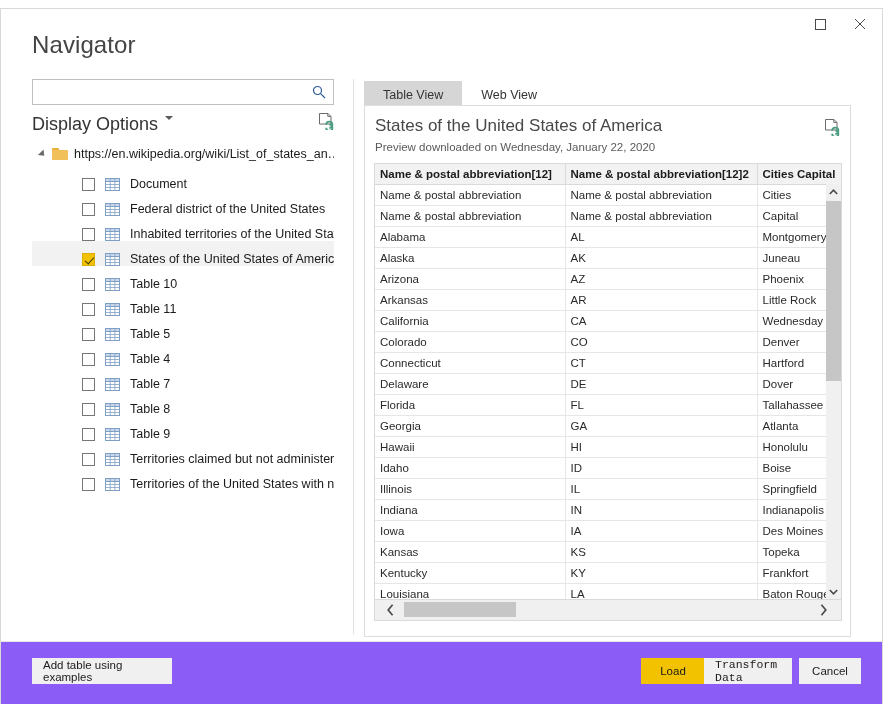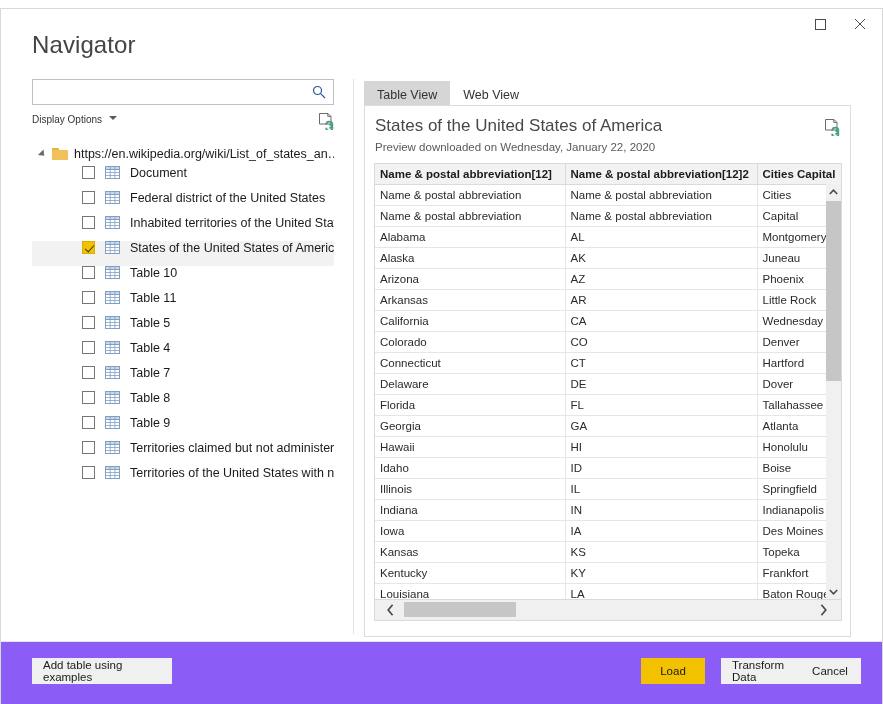--- a/index.html
+++ b/index.html
@@ -63,21 +63,21 @@
     display: flex; align-items: center; justify-content: center;
     color: #2b579a;
   }
 
   #display-options-row {
     position: absolute; left: 0; top: 35px;
     width: 302px; height: 20px;
   }
   #display-options {
     position: absolute; left: 0; top: 0;
-    font-size: 10px; color: #333; cursor: default;
+    font-size: 18px; color: #333; cursor: default;
     display: flex; align-items: flex-start; gap: 7px;
   }
   .caret-down {
     width: 0; height: 0;
     border-left: 4px solid transparent;
     border-right: 4px solid transparent;
     border-top: 4px solid #5a5a5a;
     display: inline-block;
     position: relative; top: 2px;
   }
@@ -108,21 +108,21 @@
     content:''; position:absolute; left:0; top:0; width:7px; height:3px;
     background:#e8b13c; border-radius:1px 1px 0 0;
   }
   .folder-icon::after {
     content:''; position:absolute; left:0; top:2px; width:16px; height:10px;
     background:#f2c05a; border-radius:1px;
   }
   .root-label { white-space: nowrap; overflow: hidden; }
 
   .tree-item {
-    display: flex; align-items: flex-start;
+    display: flex; align-items: flex-end;
     height: 25px; padding-left: 50px; gap: 10px;
     font-size: 12.5px; color: #1a1a1a; cursor: default;
   }
   .tree-item.selected { background: #f2f2f2; }
   .chk {
     width: 13px; height: 13px; flex: none;
     border: 1px solid #767676; background: #ffffff;
     position: relative;
   }
   .chk.on {
@@ -148,21 +148,21 @@
     width: 1px; height: 555px; background: #e2e2e2;
   }
 
   
   #right-pane {
     position: absolute; left: 363px; top: 72px;
     width: 487px; height: 556px;
   }
   #tabs { display: flex; height: 24px; }
   .tab {
-    height: 28px; padding: 0 13px;
+    height: 28px; padding: 0 19px;
     display: flex; align-items: center;
     font-size: 12.5px; color: #333; cursor: default;
     background: transparent;
   }
   .tab.active { background: #d6d6d6; }
 
   #preview-card {
     position: absolute; left: 0; top: 24px;
     width: 487px; height: 532px;
     border: 1px solid #dcdcdc; background: #ffffff;
@@ -261,21 +261,21 @@
   }
   .btn {
     position: absolute; top: 16px; height: 26px;
     display: flex; align-items: center; justify-content: center;
     font-size: 11.5px; color: #1b1b1b;
     background: #f0f0f0; border: 1px solid #f0f0f0;
     cursor: default; padding: 0 10px;
   }
   #btn-add-examples { left: 31px; width: 140px; }
   #btn-load { right: 177px; width: 64px; background: #f2c100; border-color: #f2c100; }
-  #btn-transform { right: 82px; width: 79px; }
+  #btn-transform { right: 90px; width: 88px; font-family: Liberation Mono, monospace; }
   #btn-cancel { right: 21px; width: 62px; }
 </style>
 </head>
 <body>
 
 <div id="window">
 
   <div id="titlebar">
     <div class="wbtn" id="btn-maximize">
       <svg width="11" height="11" viewBox="0 0 11 11">

